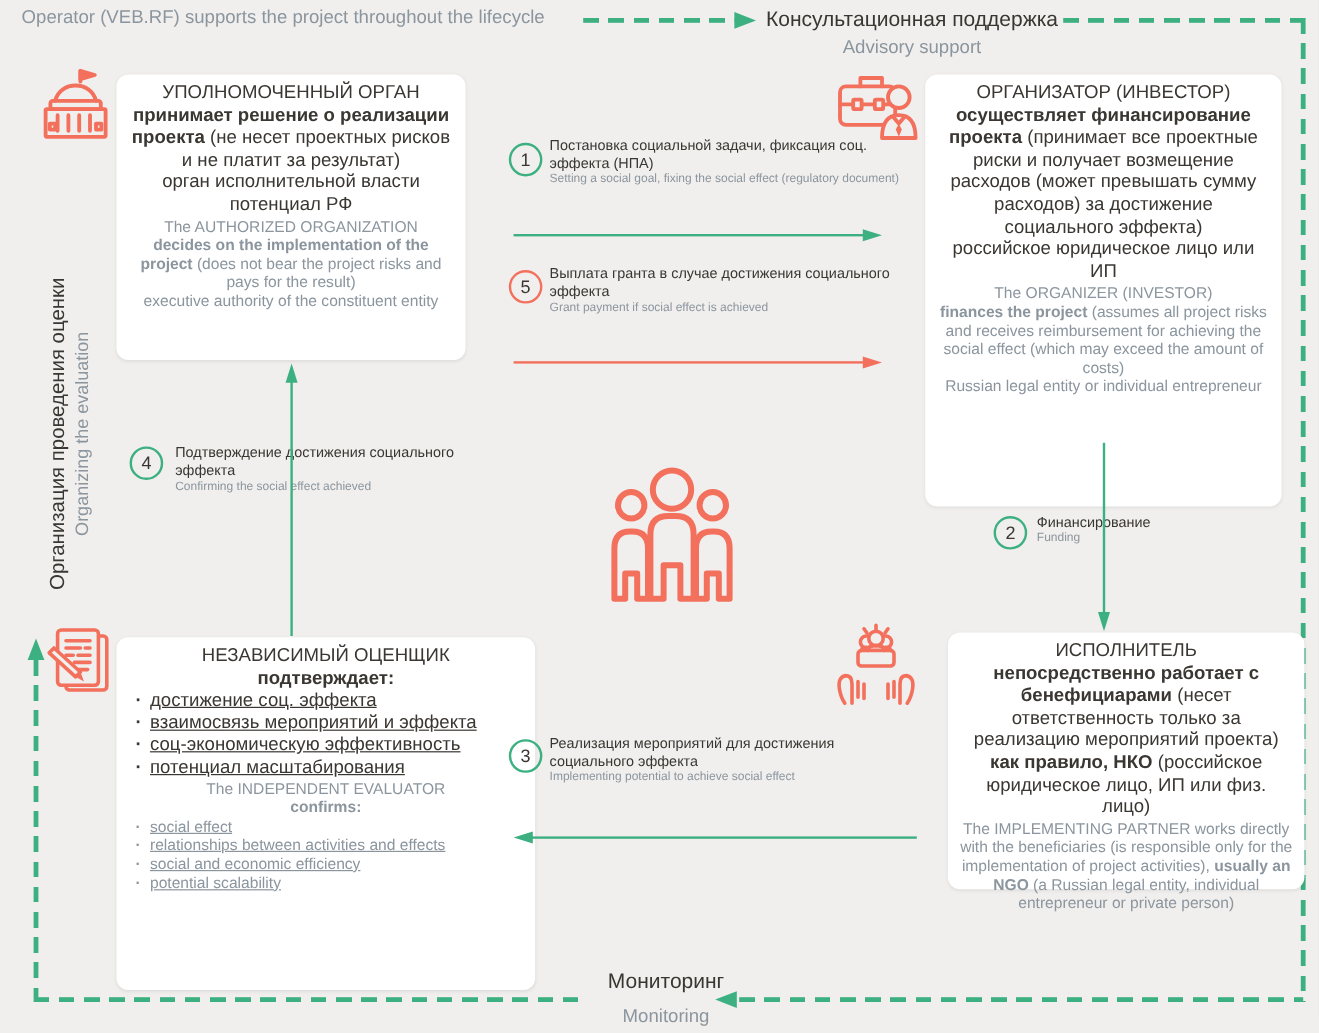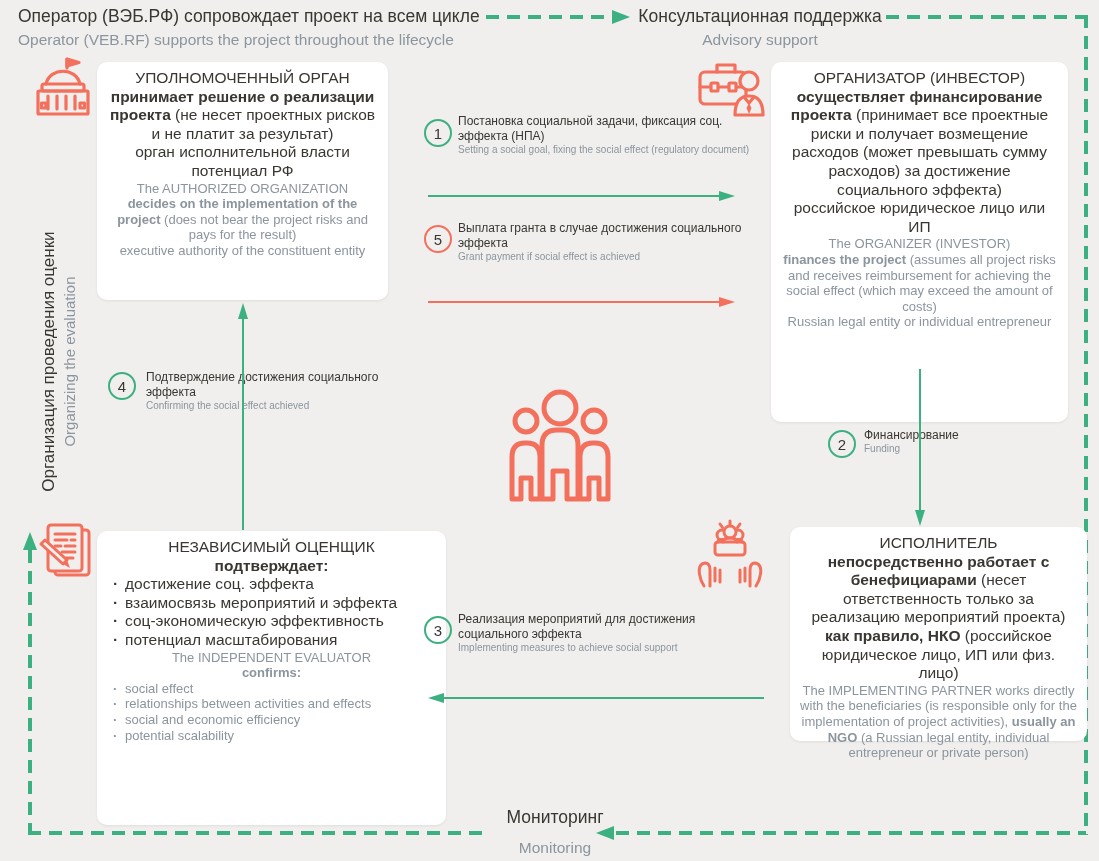--- a/index.html
+++ b/index.html
@@ -39,21 +39,21 @@
   .hdr-en{color:var(--gray);font-size:15.5px;line-height:21px;}
 
   
   .box{position:absolute;background:var(--box);border-radius:10px;box-shadow:0 1px 3px rgba(0,0,0,.07);
        padding:7px 10px;text-align:center;}
   .box .ru{font-size:15.5px;line-height:1.2;}
   .box .en{font-size:13px;line-height:1.2;}
 
   
   ul.bl{list-style:none;text-align:left;margin:0;padding:0 0 0 2px;}
-  ul.bl li{position:relative;padding-left:16px;}
+  ul.bl li{position:relative;padding-left:16px;text-decoration:underline;}
   ul.bl li::before{content:"\00B7";position:absolute;left:4px;font-weight:bold;}
 
   
   .numc{position:absolute;width:28px;height:28px;border-radius:50%;border:2.5px solid var(--green);
         display:flex;align-items:center;justify-content:center;color:var(--dark);font-size:15px;}
   .numc.coral{border-color:var(--coral);}
 
   .flow-label{position:absolute;}
   .flow-label .ru{font-size:12px;}
 
@@ -62,21 +62,20 @@
   .side-label .en{font-size:15px;line-height:20px;}
 
   .icon{position:absolute;}
 </style>
 </head>
 <body>
 
 <div id="canvas">
 
   <div style="position:absolute;left:18px;top:4px;">
-    <div class="hdr-ru">Оператор (ВЭБ.РФ) сопровождает проект на всем цикле</div>
     <div class="hdr-en">Operator (VEB.RF) supports the project throughout the lifecycle</div>
   </div>
 
   <div class="center" style="position:absolute;left:634px;top:4px;width:252px;">
     <div class="hdr-ru">Консультационная поддержка</div>
     <div class="hdr-en">Advisory support</div>
   </div>
 
   <div class="dash-h" style="left:486px;top:15px;width:126px;"></div>
   <div class="ah ah-r-big" style="left:612px;top:10px;"></div>
@@ -257,18 +256,18 @@
     <div class="en">Funding</div>
   </div>
   <div class="line-v" style="left:919px;top:369px;height:142px;"></div>
   <div class="ah ah-d" style="left:915px;top:510px;"></div>
 
   <div class="numc" style="left:424px;top:616px;">
       <span>3</span>
     </div>
   <div class="flow-label" style="left:458px;top:612px;width:302px;">
     <div class="ru">Реализация мероприятий для достижения социального эффекта</div>
-    <div class="en">Implementing measures to achieve social support</div>
+    <div class="en">Implementing potential to achieve social effect</div>
   </div>
   <div class="line-h" style="left:443px;top:697px;width:321px;"></div>
   <div class="ah ah-l" style="left:428px;top:693px;"></div>
 
 </div>
 
 </body></html>

